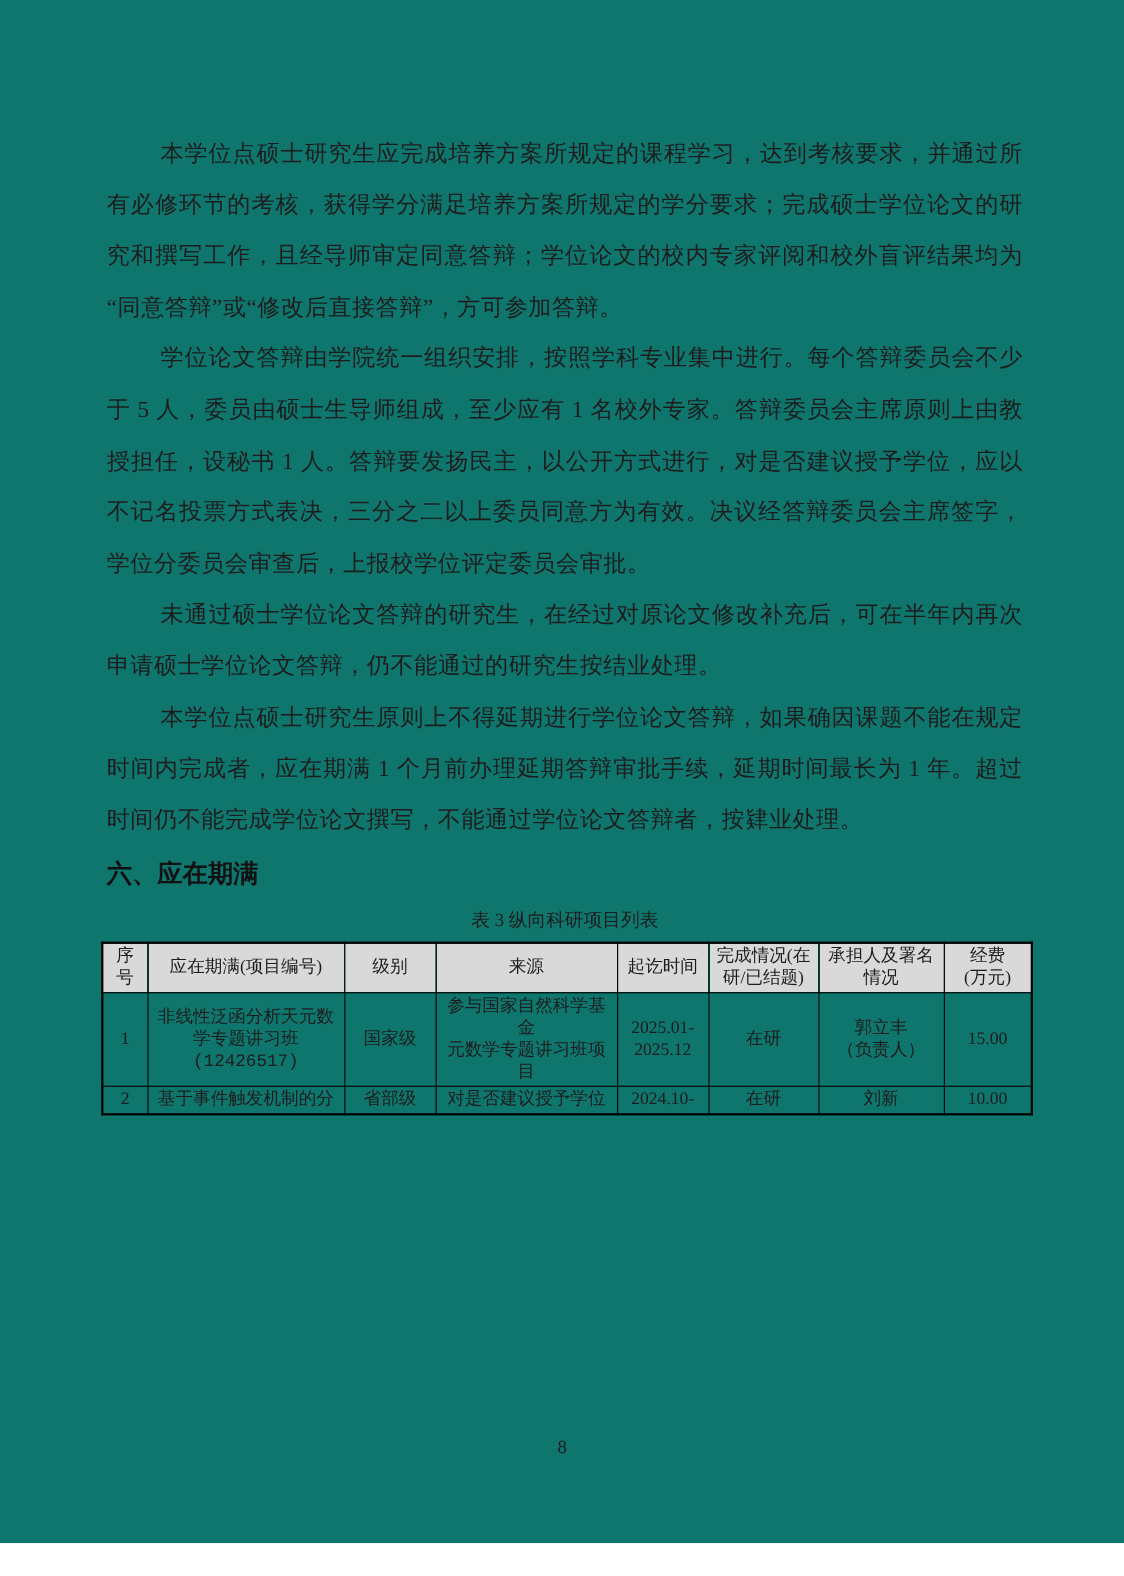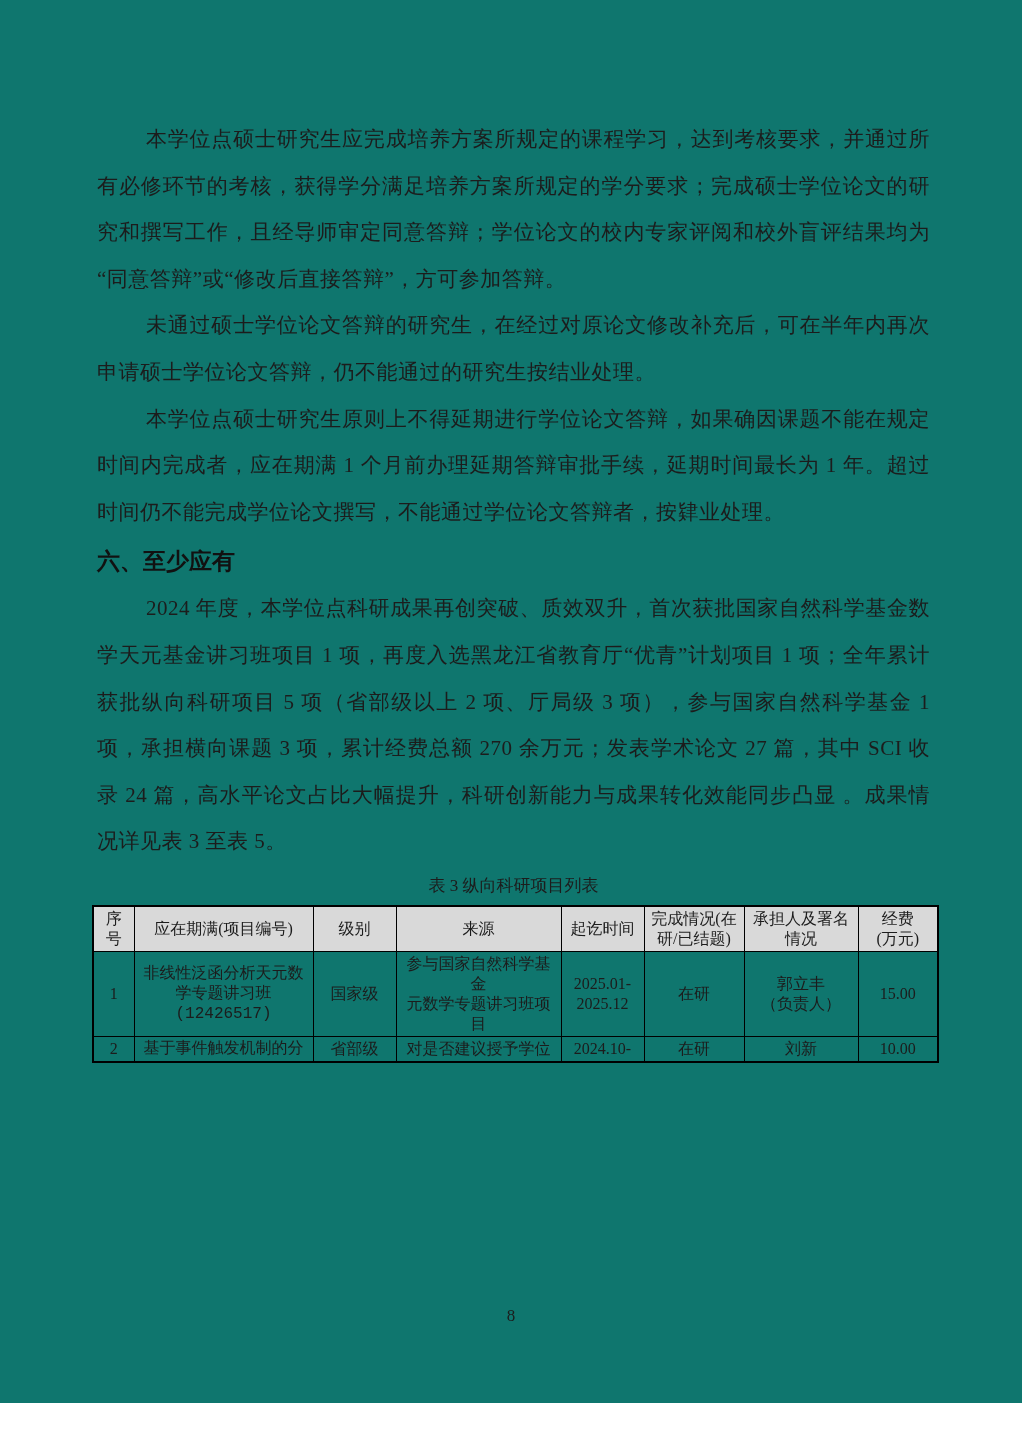--- a/index.html
+++ b/index.html
@@ -88,26 +88,26 @@
     color: #1c1c1c;
   }
 </style>
 </head>
 <body>
 
 <div class="page">
   <div class="content">
 
     <p class="body-para">本学位点硕士研究生应完成培养方案所规定的课程学习，达到考核要求，并通过所有必修环节的考核，获得学分满足培养方案所规定的学分要求；完成硕士学位论文的研究和撰写工作，且经导师审定同意答辩；学位论文的校内专家评阅和校外盲评结果均为“同意答辩”或“修改后直接答辩”，方可参加答辩。</p>
+    <p class="body-para">学位论文答辩由学院统一组织安排，按照学科专业集中进行。每个答辩委员会不少于 5 人，委员由硕士生导师组成，至少应有 1 名校外专家。答辩委员会主席原则上由教授担任，设秘书 1 人。答辩要发扬民主，以公开方式进行，对是否建议授予学位，应以不记名投票方式表决，三分之二以上委员同意方为有效。决议经答辩委员会主席签字，学位分委员会审查后，上报校学位评定委员会审批。</p>
     <p class="body-para">未通过硕士学位论文答辩的研究生，在经过对原论文修改补充后，可在半年内再次申请硕士学位论文答辩，仍不能通过的研究生按结业处理。</p>
     <p class="body-para">本学位点硕士研究生原则上不得延期进行学位论文答辩，如果确因课题不能在规定时间内完成者，应在期满 1 个月前办理延期答辩审批手续，延期时间最长为 1 年。超过时间仍不能完成学位论文撰写，不能通过学位论文答辩者，按肄业处理。</p>
 
-    <h2 class="section-heading">六、至少应有</h2>
+    <h2 class="section-heading">六、应在期满</h2>
 
-    <p class="body-para">2024 年度，本学位点科研成果再创突破、质效双升，首次获批国家自然科学基金数学天元基金讲习班项目 1 项，再度入选黑龙江省教育厅“优青”计划项目 1 项；全年累计获批纵向科研项目 5 项（省部级以上 2 项、厅局级 3 项），参与国家自然科学基金 1 项，承担横向课题 3 项，累计经费总额 270 余万元；发表学术论文 27 篇，其中 SCI 收录 24 篇，高水平论文占比大幅提升，科研创新能力与成果转化效能同步凸显 。成果情况详见表 3 至表 5。</p>
 
     <p class="table-caption">表 3  纵向科研项目列表</p>
 
     <table class="research-table">
       <colgroup>
         <col style="width:41px">
         <col style="width:179px">
         <col style="width:83px">
         <col style="width:165px">
         <col style="width:83px">

